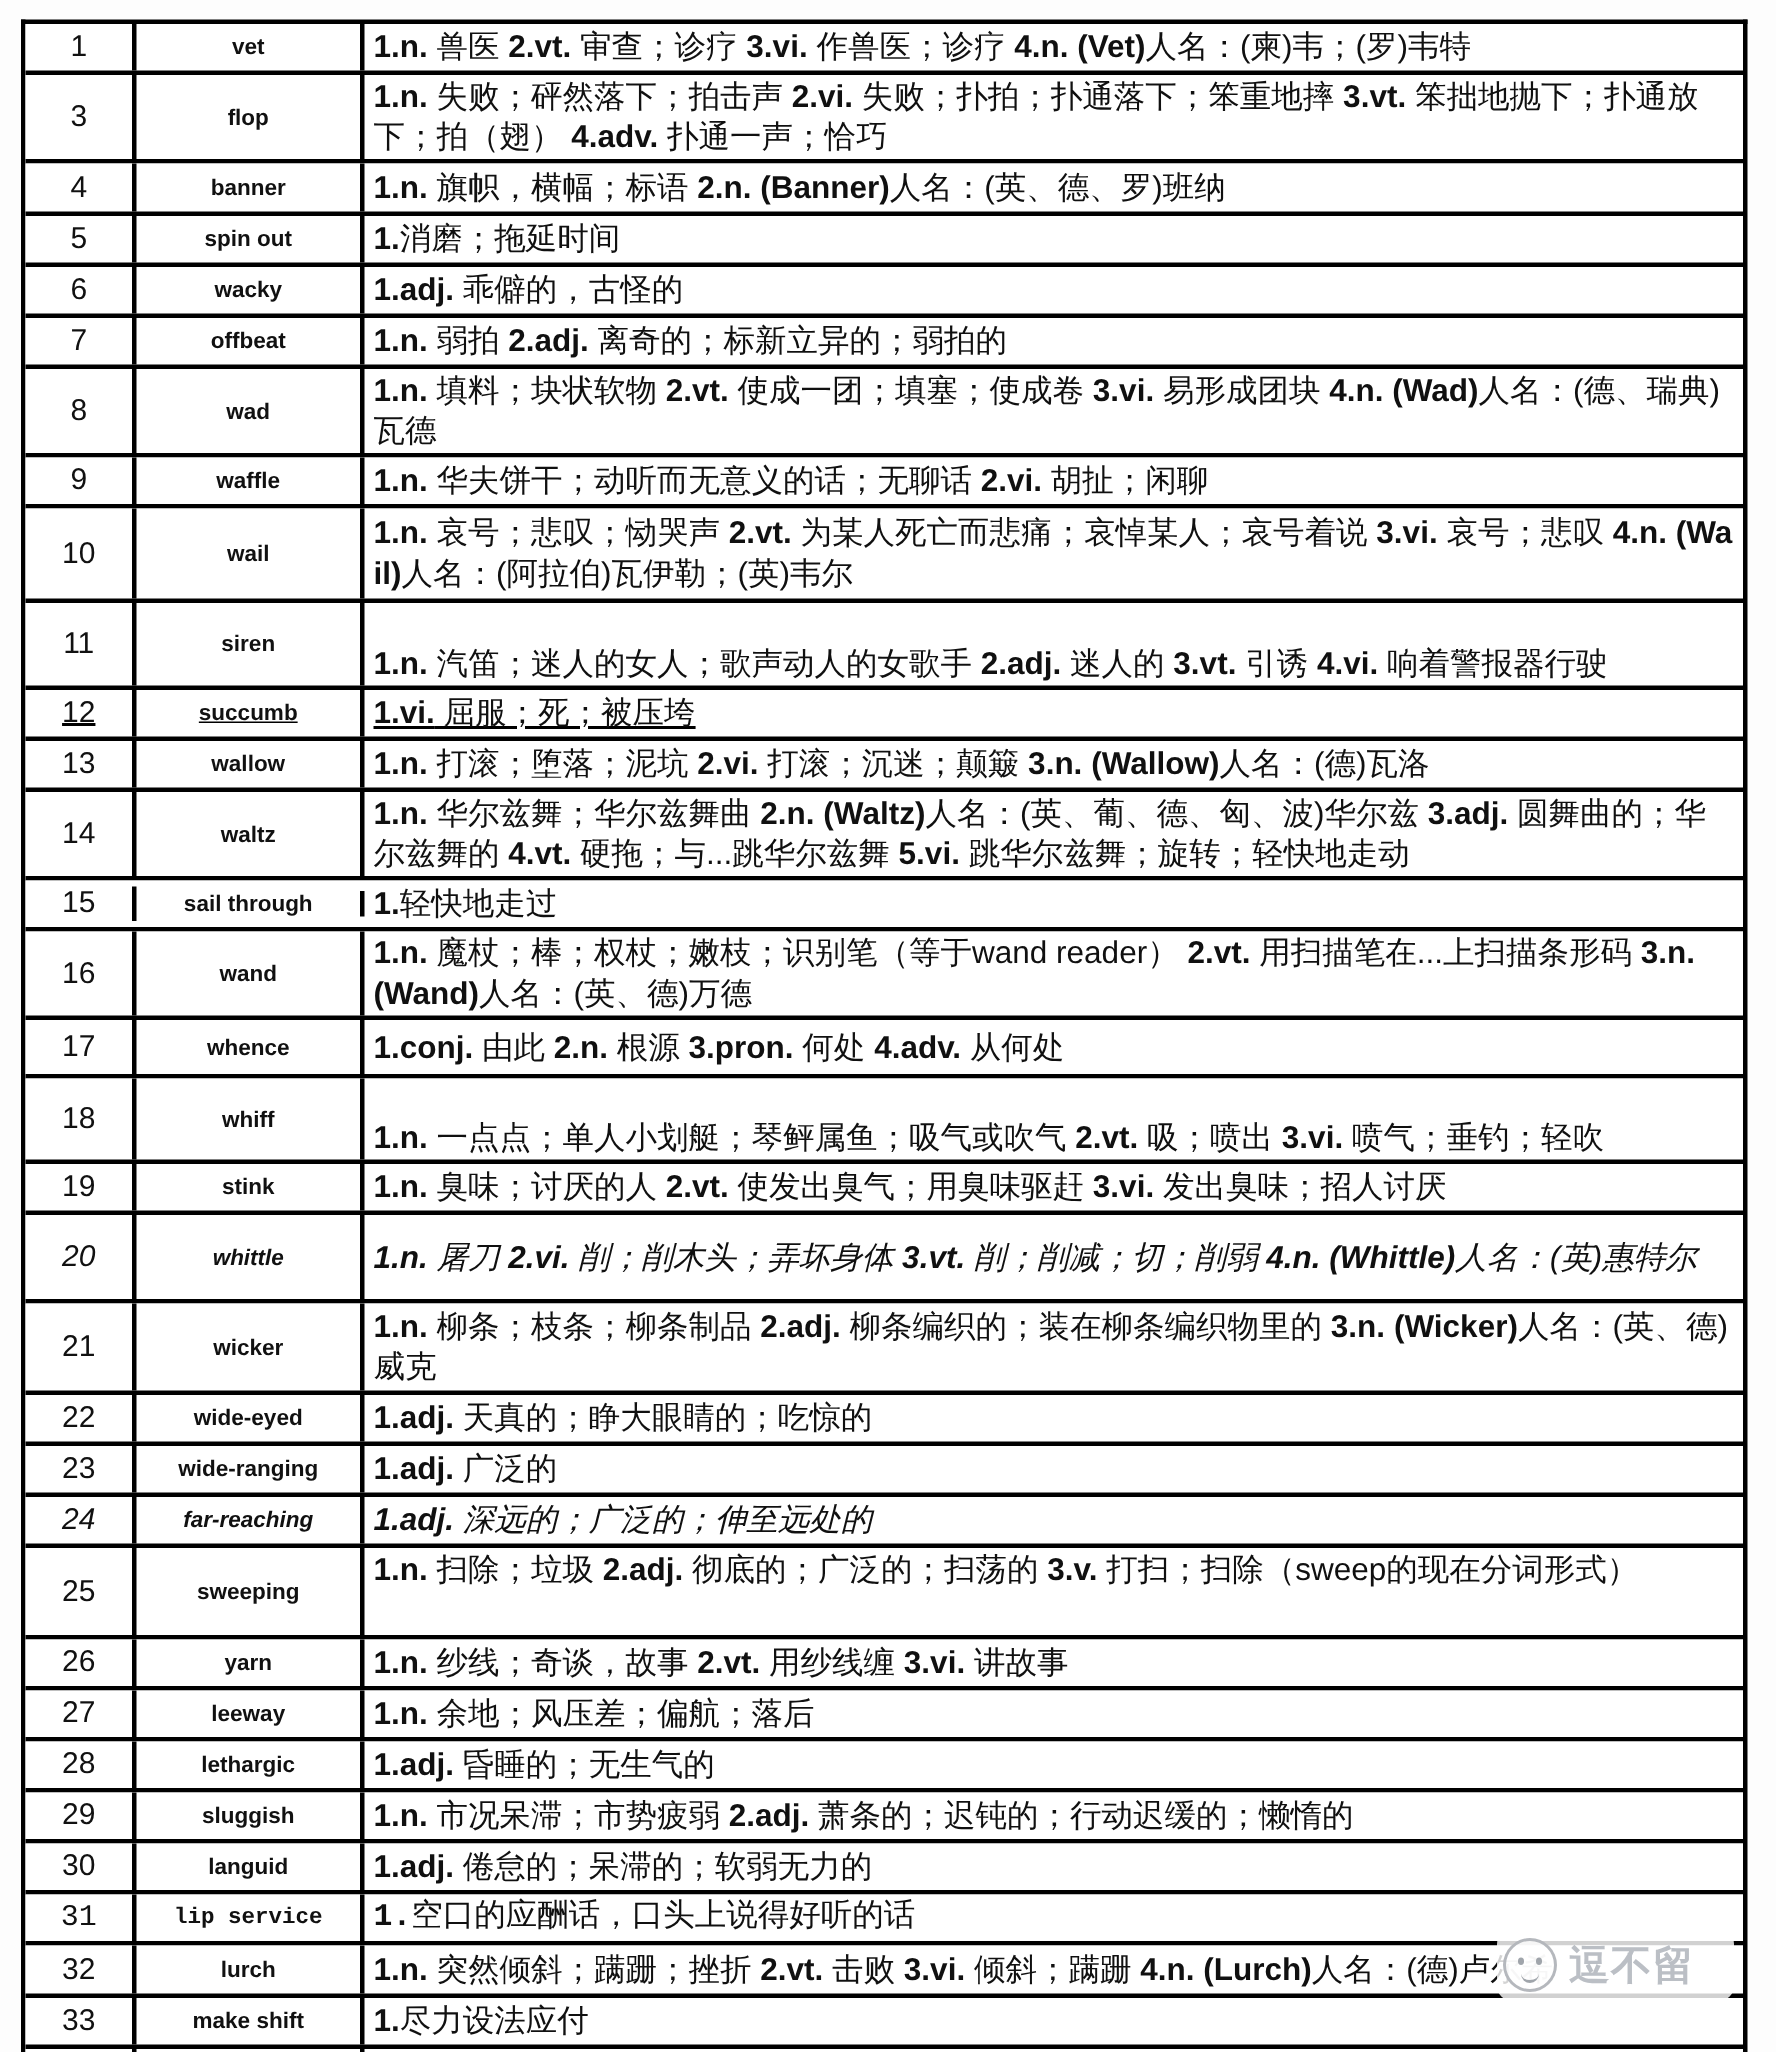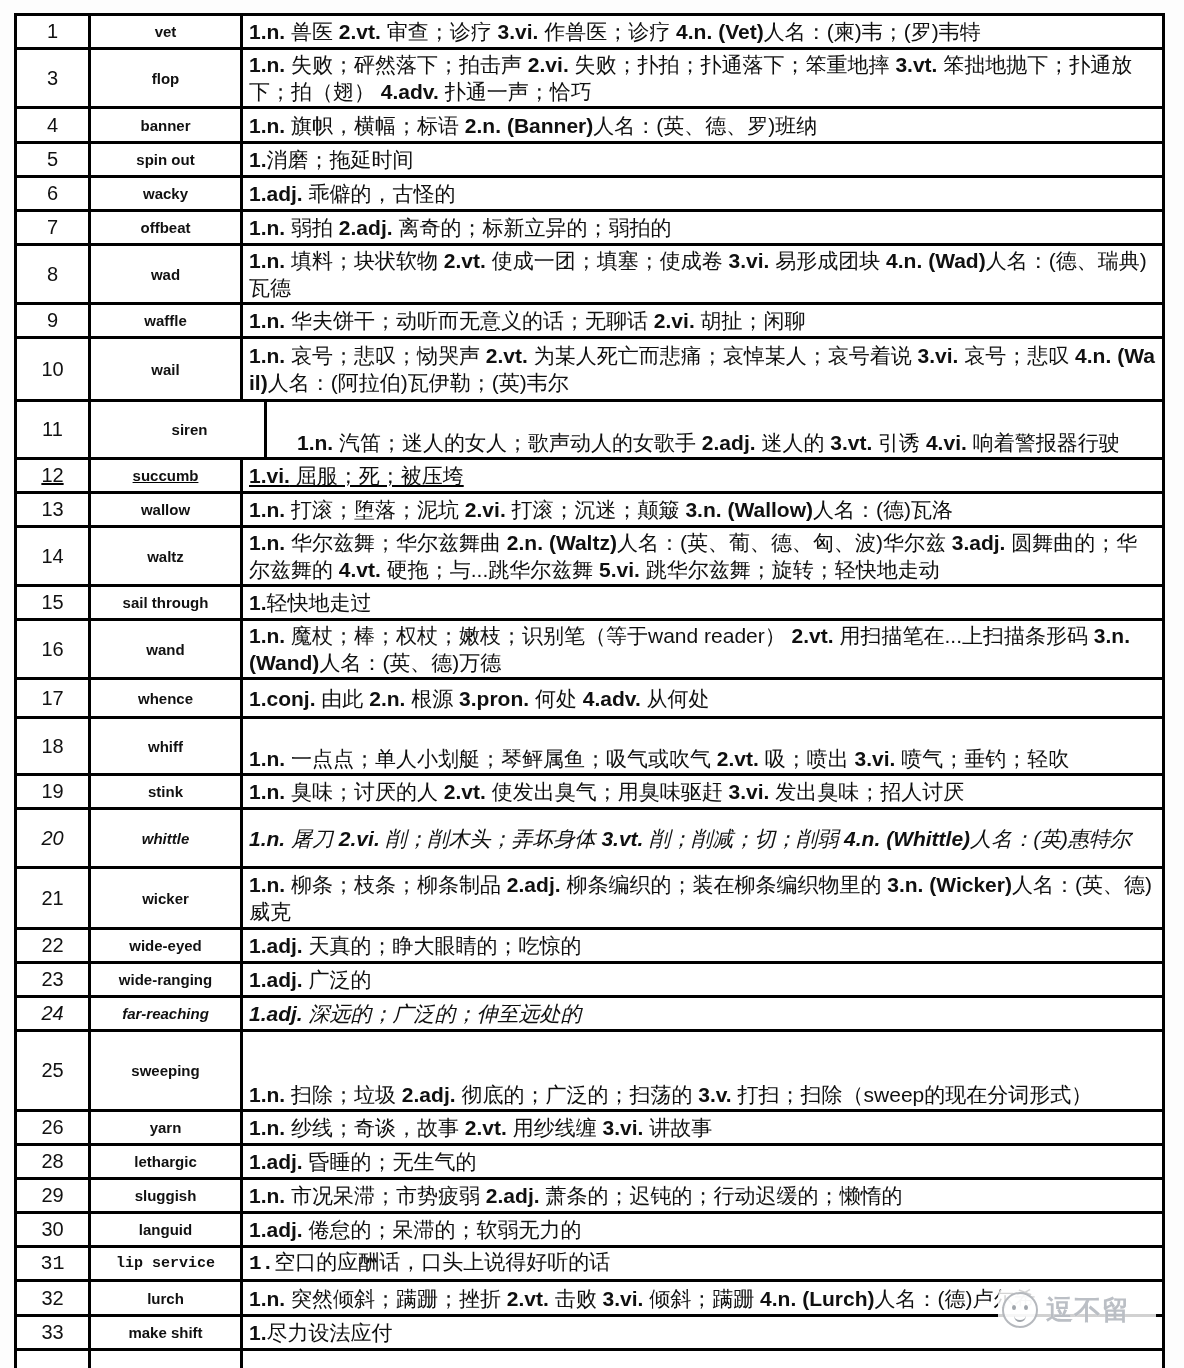--- a/index.html
+++ b/index.html
@@ -125,21 +125,21 @@
       <span class="def-text"><b>1.n.</b> 华夫饼干；动听而无意义的话；无聊话 <b>2.vi.</b> 胡扯；闲聊</span>
     </div>
   </div>
       <div class="row" style="min-height: 60px;">
     <div class="cell num">10</div>
     <div class="cell word">wail</div>
     <div class="cell def">
       <span class="def-text"><b>1.n.</b> 哀号；悲叹；恸哭声 <b>2.vt.</b> 为某人死亡而悲痛；哀悼某人；哀号着说 <b>3.vi.</b> 哀号；悲叹 <b>4.n.</b> <b>(Wail)</b>人名：(阿拉伯)瓦伊勒；(英)韦尔</span>
     </div>
   </div>
-      <div class="row" style="min-height: 55px; gap: 24px;">
+      <div class="row" style="min-height: 55px;">
     <div class="cell num">11</div>
     <div class="cell word">siren</div>
     <div class="cell def" style="align-items: flex-end;">
       <span class="def-text"><b>1.n.</b> 汽笛；迷人的女人；歌声动人的女歌手 <b>2.adj.</b> 迷人的 <b>3.vt.</b> 引诱 <b>4.vi.</b> 响着警报器行驶</span>
     </div>
   </div>
       <div class="row" style="min-height: 31px; text-decoration: underline;">
     <div class="cell num">12</div>
     <div class="cell word">succumb</div>
     <div class="cell def">
@@ -153,21 +153,21 @@
       <span class="def-text"><b>1.n.</b> 打滚；堕落；泥坑 <b>2.vi.</b> 打滚；沉迷；颠簸 <b>3.n.</b> <b>(Wallow)</b>人名：(德)瓦洛</span>
     </div>
   </div>
       <div class="row" style="min-height: 55px;">
     <div class="cell num">14</div>
     <div class="cell word">waltz</div>
     <div class="cell def">
       <span class="def-text"><b>1.n.</b> 华尔兹舞；华尔兹舞曲 <b>2.n.</b> <b>(Waltz)</b>人名：(英、葡、德、匈、波)华尔兹 <b>3.adj.</b> 圆舞曲的；华尔兹舞的 <b>4.vt.</b> 硬拖；与...跳华尔兹舞 <b>5.vi.</b> 跳华尔兹舞；旋转；轻快地走动</span>
     </div>
   </div>
-      <div class="row" style="min-height: 31px;">
+      <div class="row" style="min-height: 31px; align-items: center;">
     <div class="cell num">15</div>
     <div class="cell word">sail through</div>
     <div class="cell def">
       <span class="def-text"><b>1.</b>轻快地走过</span>
     </div>
   </div>
       <div class="row" style="min-height: 55px;">
     <div class="cell num">16</div>
     <div class="cell word">wand</div>
     <div class="cell def">
@@ -226,29 +226,36 @@
       <div class="row" style="min-height: 31px; font-style: italic;">
     <div class="cell num">24</div>
     <div class="cell word">far-reaching</div>
     <div class="cell def">
       <span class="def-text"><b>1.adj.</b> 深远的；广泛的；伸至远处的</span>
     </div>
   </div>
       <div class="row" style="min-height: 58px;">
     <div class="cell num">25</div>
     <div class="cell word">sweeping</div>
-    <div class="cell def" style="align-items: flex-start; margin-top: 48px;">
+    <div class="cell def" style="align-items: flex-start;">
       <span class="def-text"><b>1.n.</b> 扫除；垃圾 <b>2.adj.</b> 彻底的；广泛的；扫荡的 <b>3.v.</b> 打扫；扫除（sweep的现在分词形式）</span>
     </div>
   </div>
       <div class="row" style="min-height: 31px;">
     <div class="cell num">26</div>
     <div class="cell word">yarn</div>
     <div class="cell def">
       <span class="def-text"><b>1.n.</b> 纱线；奇谈，故事 <b>2.vt.</b> 用纱线缠 <b>3.vi.</b> 讲故事</span>
+    </div>
+  </div>
+      <div class="row" style="min-height: 31px;">
+    <div class="cell num">27</div>
+    <div class="cell word">leeway</div>
+    <div class="cell def">
+      <span class="def-text"><b>1.n.</b> 余地；风压差；偏航；落后</span>
     </div>
   </div>
       <div class="row" style="min-height: 31px;">
     <div class="cell num">28</div>
     <div class="cell word">lethargic</div>
     <div class="cell def">
       <span class="def-text"><b>1.adj.</b> 昏睡的；无生气的</span>
     </div>
   </div>
       <div class="row" style="min-height: 31px;">

